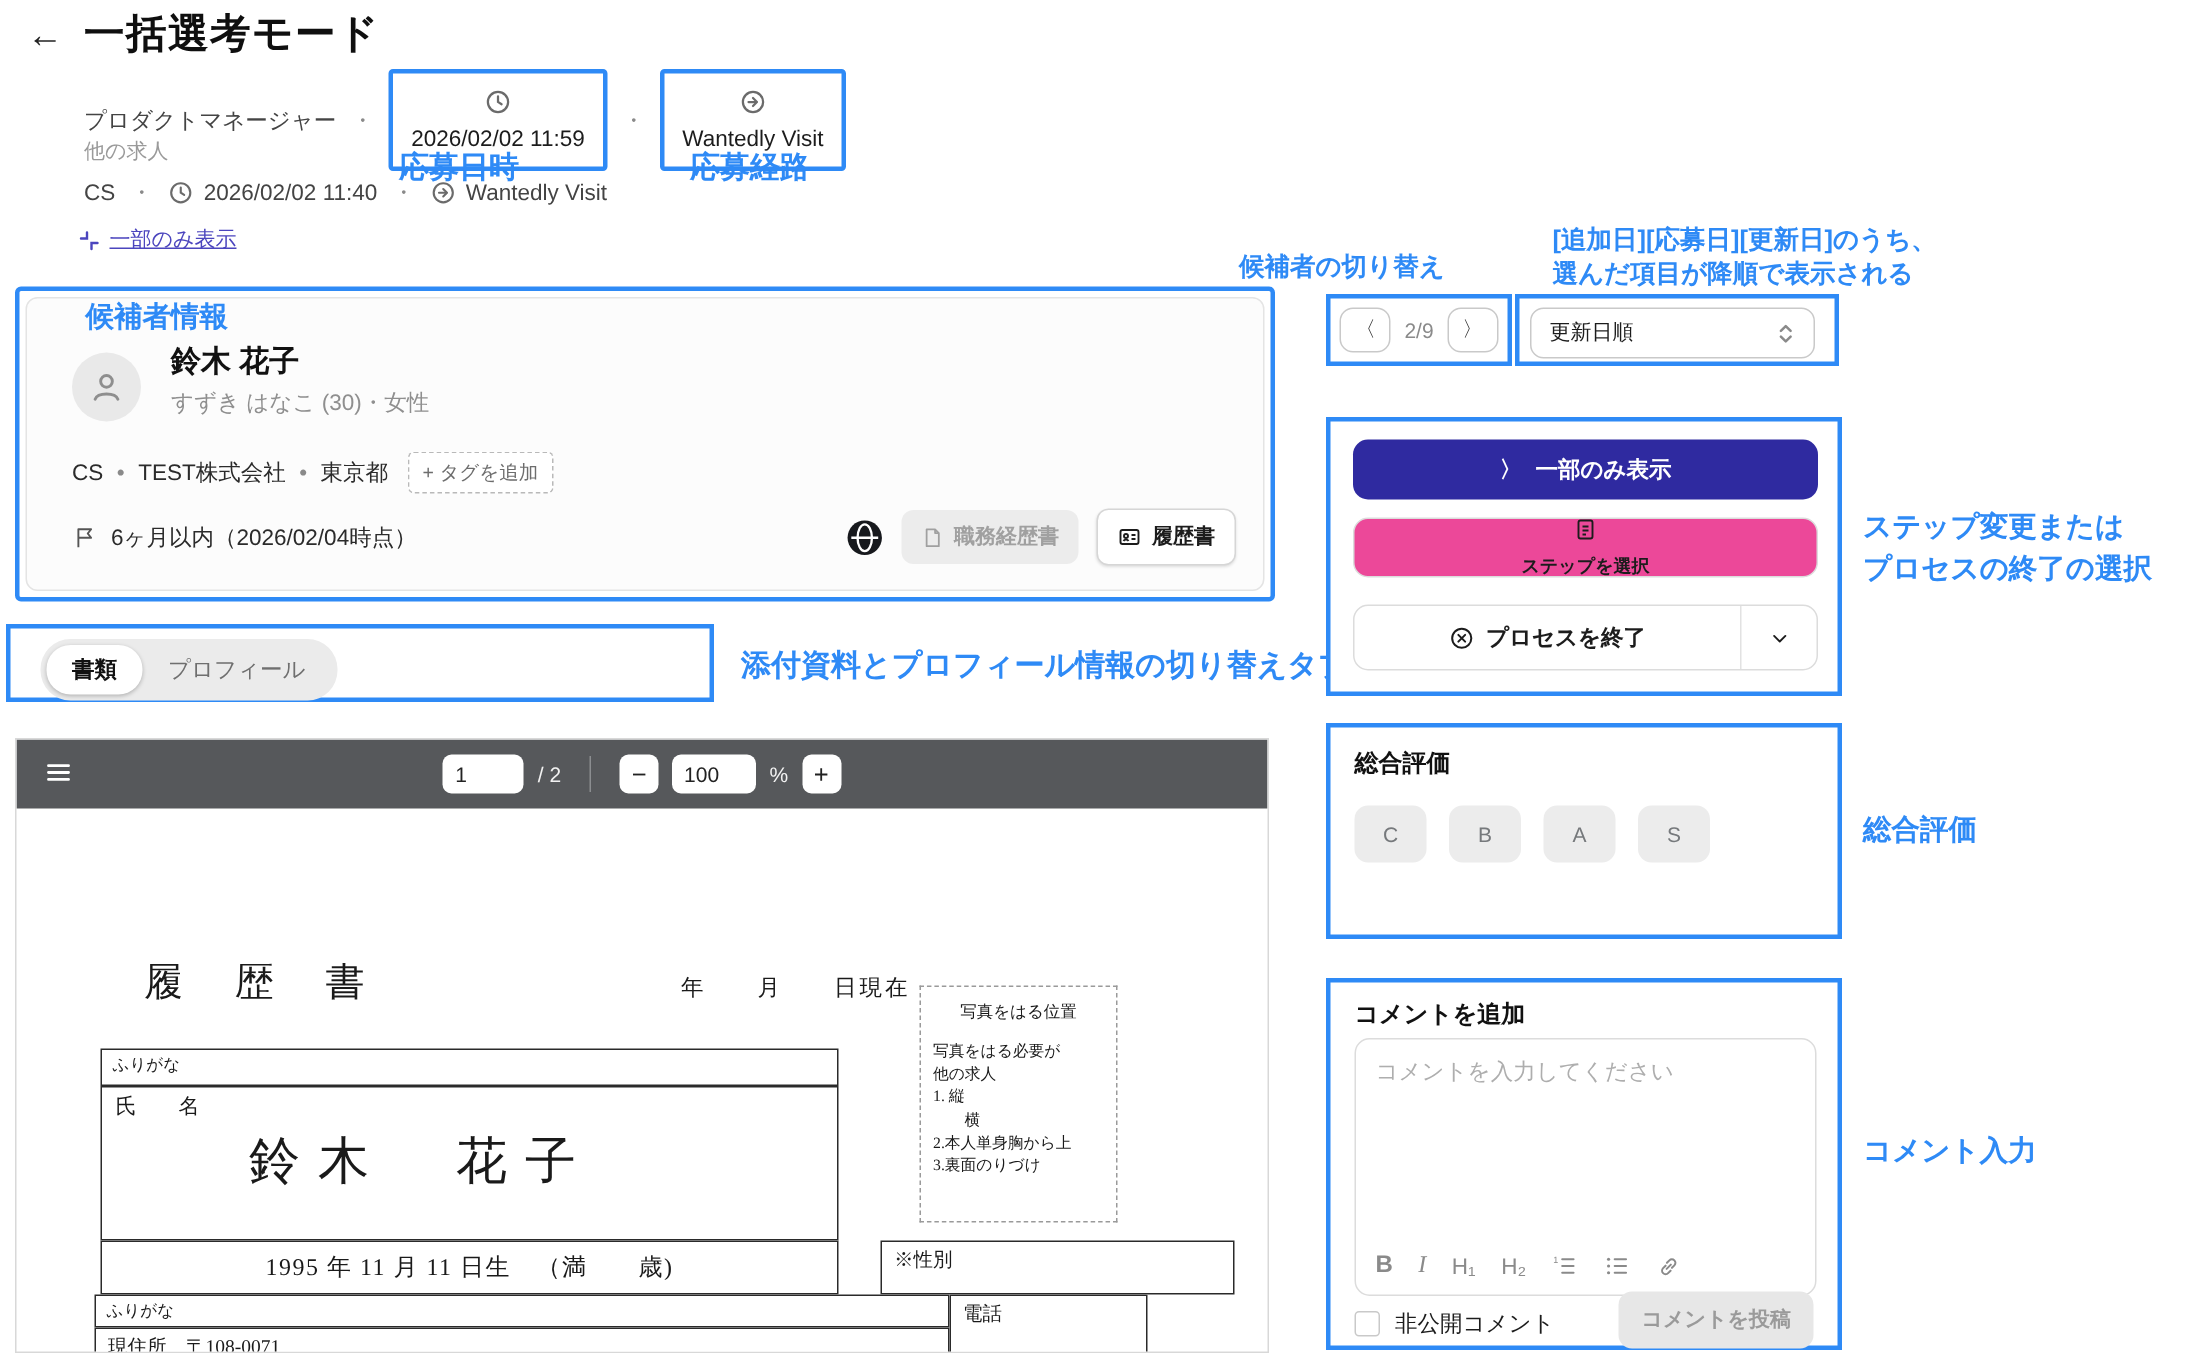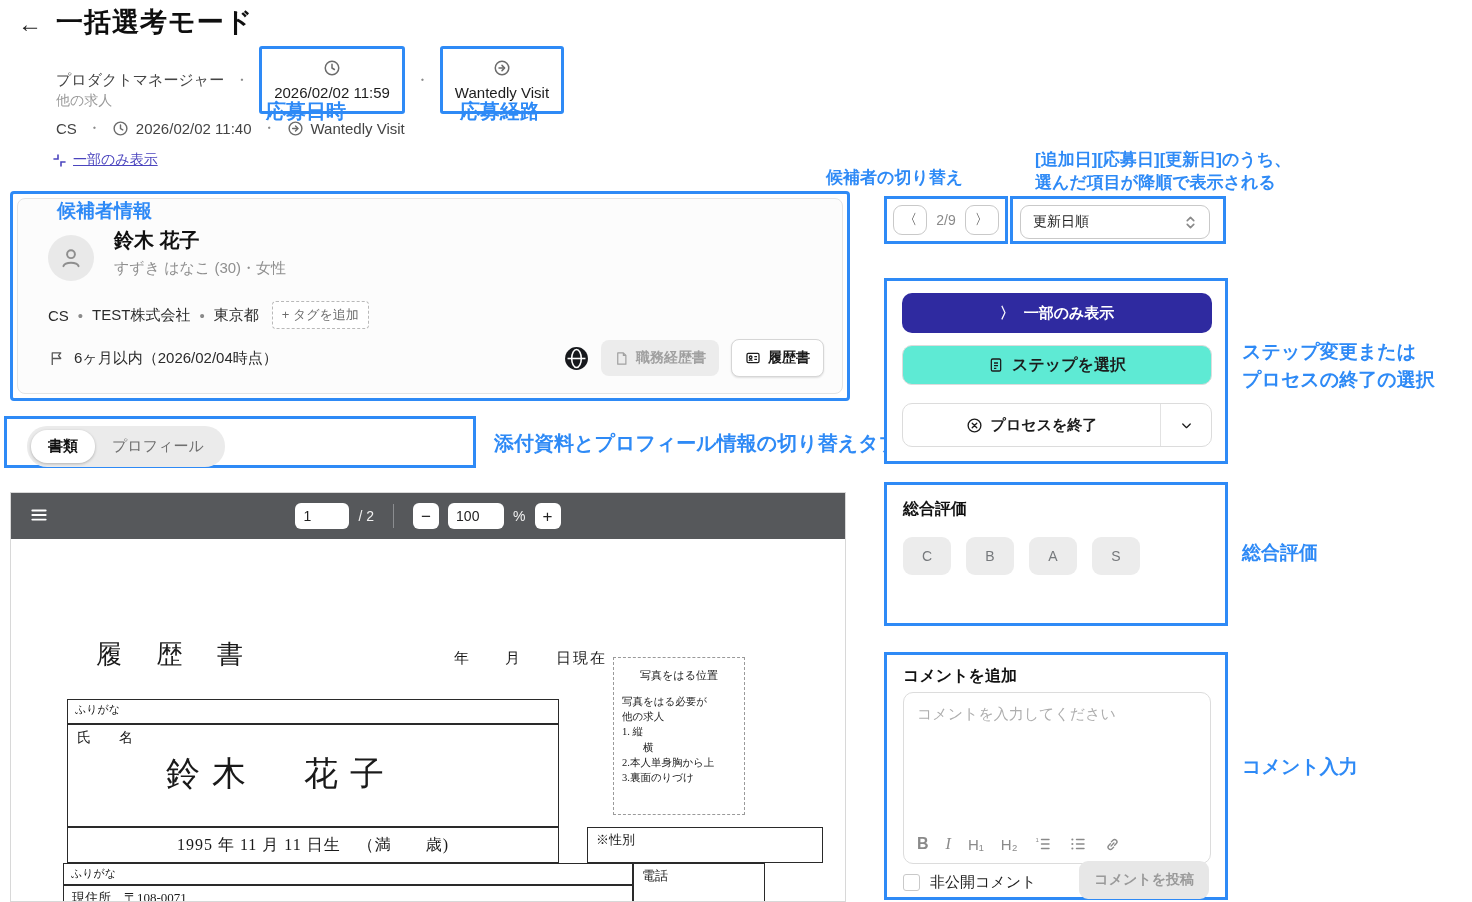--- a/index.html
+++ b/index.html
@@ -75,21 +75,21 @@
   .pager-box { position:absolute; left:884px; top:196px; width:124px; height:48px; border:3px solid #2E8AF6; display:flex; align-items:center; justify-content:center; gap:9px; background:#fff; }
   .pager-btn { width:34px; height:30px; border:1px solid #c9c9c9; border-radius:9px; background:#fff; color:#333; font-size:14px; display:flex; align-items:center; justify-content:center; cursor:pointer; }
   .pager-pos { font-size:14px; color:#8a8a8a; }
   .sort-box { position:absolute; left:1010px; top:196px; width:216px; height:48px; border:3px solid #2E8AF6; background:#fff; }
   .sort-select { position:absolute; left:7px; top:6px; width:190px; height:34px; border:1px solid #c9c9c9; border-radius:9px; display:flex; align-items:center; justify-content:space-between; padding:0 12px; font-size:14px; color:#1c1c1c; cursor:pointer; background:#fff; }
   .a-switch { left:826px; top:166px; }
   .a-sort { left:1035px; top:148px; line-height:23px; }
 
   .step-box { position:absolute; left:884px; top:278px; width:344px; height:186px; border:3px solid #2E8AF6; background:#fff; }
   .btn-next { position:absolute; left:15px; top:12px; width:310px; height:40px; background:#2F2AA0; border:none; border-radius:10px; color:#fff; font-size:15px; font-weight:bold; display:flex; align-items:center; justify-content:center; gap:9px; cursor:pointer; }
-  .btn-step-select { position:absolute; left:15px; top:64px; width:310px; height:40px; background:#5eead4; border:1px solid #dcdcdc; border-radius:10px; color:#1c1c1c; font-size:16px; font-weight:bold; display:flex; align-items:center; justify-content:center; gap:8px; cursor:pointer; }
+  .btn-step-select { position:absolute; left:15px; top:64px; width:310px; height:40px; background:#ec4899; border:1px solid #dcdcdc; border-radius:10px; color:#1c1c1c; font-size:12px; font-weight:bold; display:flex; align-items:center; justify-content:center; gap:8px; cursor:pointer;flex-direction:column; }
   .btn-end { position:absolute; left:15px; top:122px; width:310px; height:44px; background:#fff; border:1px solid #dcdcdc; border-radius:10px; display:flex; align-items:stretch; cursor:pointer;text-align:right; }
   .btn-end-main { flex:1; display:flex; align-items:center; justify-content:center; gap:8px; font-size:15px; font-weight:bold; color:#1c1c1c; }
   .btn-end-divider { width:1px; background:#e2e2e2; }
   .btn-end-caret { width:50px; display:flex; align-items:center; justify-content:center; }
   .a-step { left:1242px; top:338px; line-height:28px; }
 
   .rating-box { position:absolute; left:884px; top:482px; width:344px; height:144px; border:3px solid #2E8AF6; background:#fff; padding:14px 16px; }
   .rating-title { font-size:16px; font-weight:bold; color:#111; }
   .rating-desc { font-size:14px; color:#222; margin-top:11px; }
   .rating-opts { display:flex; gap:15px; margin-top:17px; }

